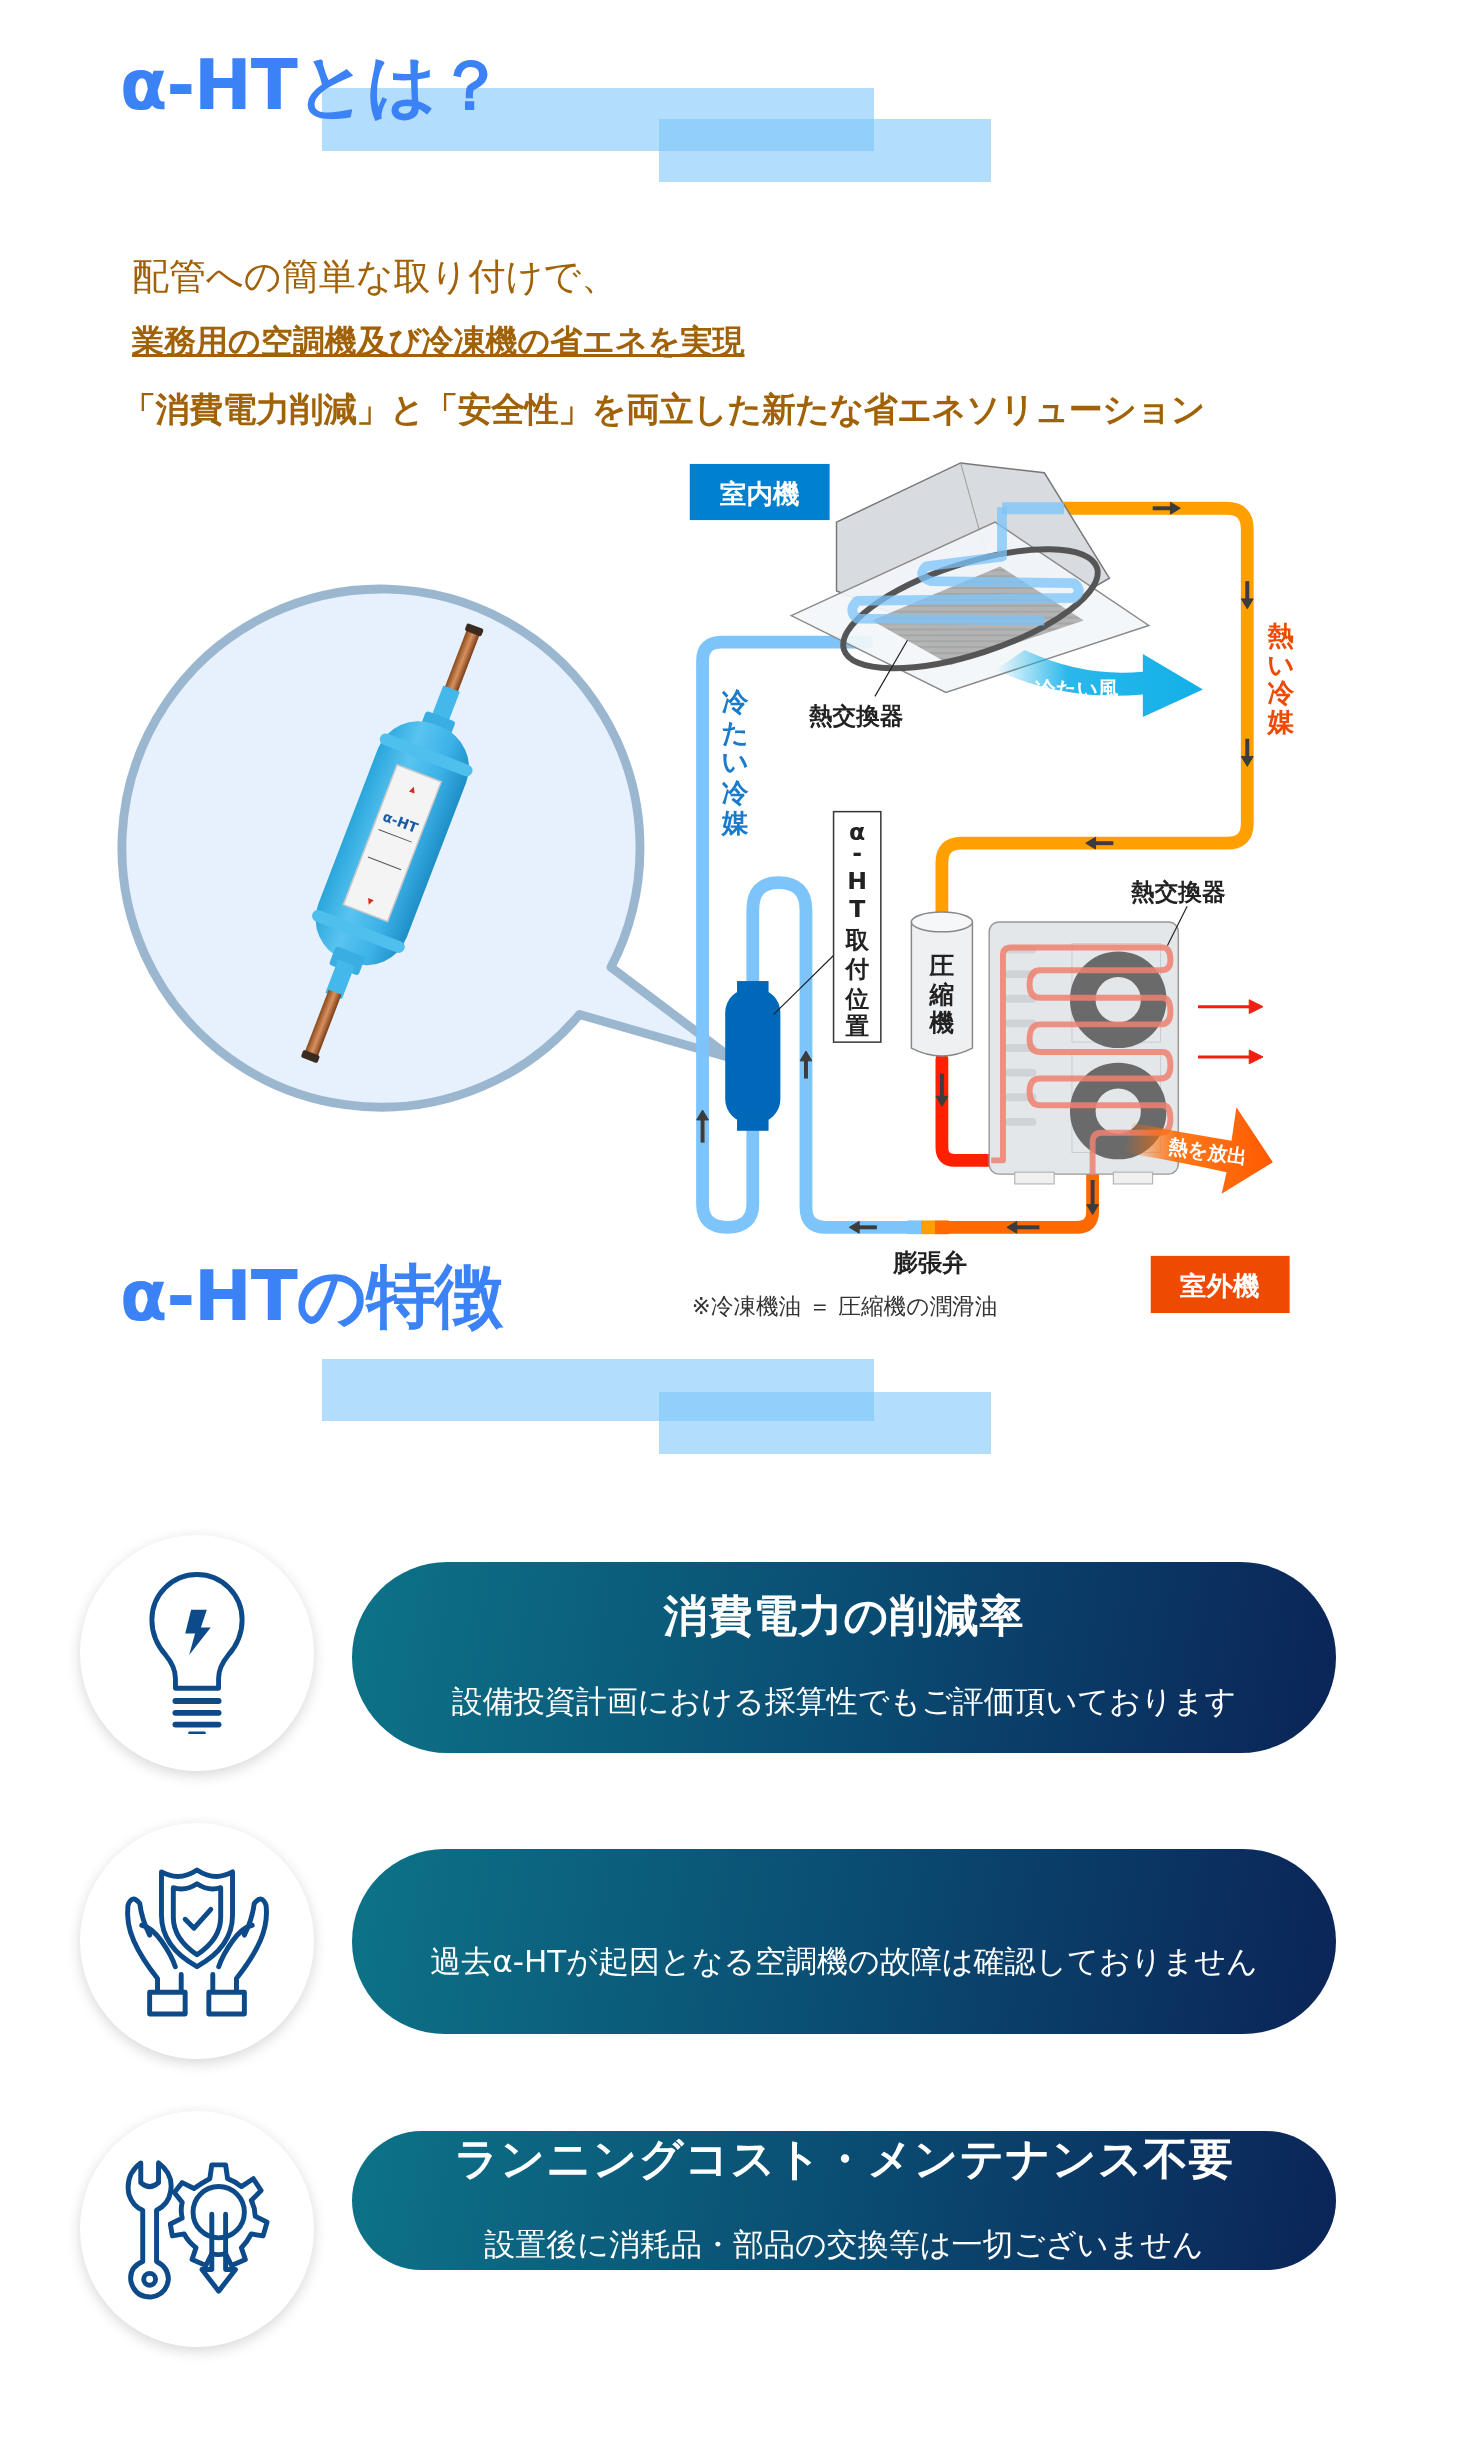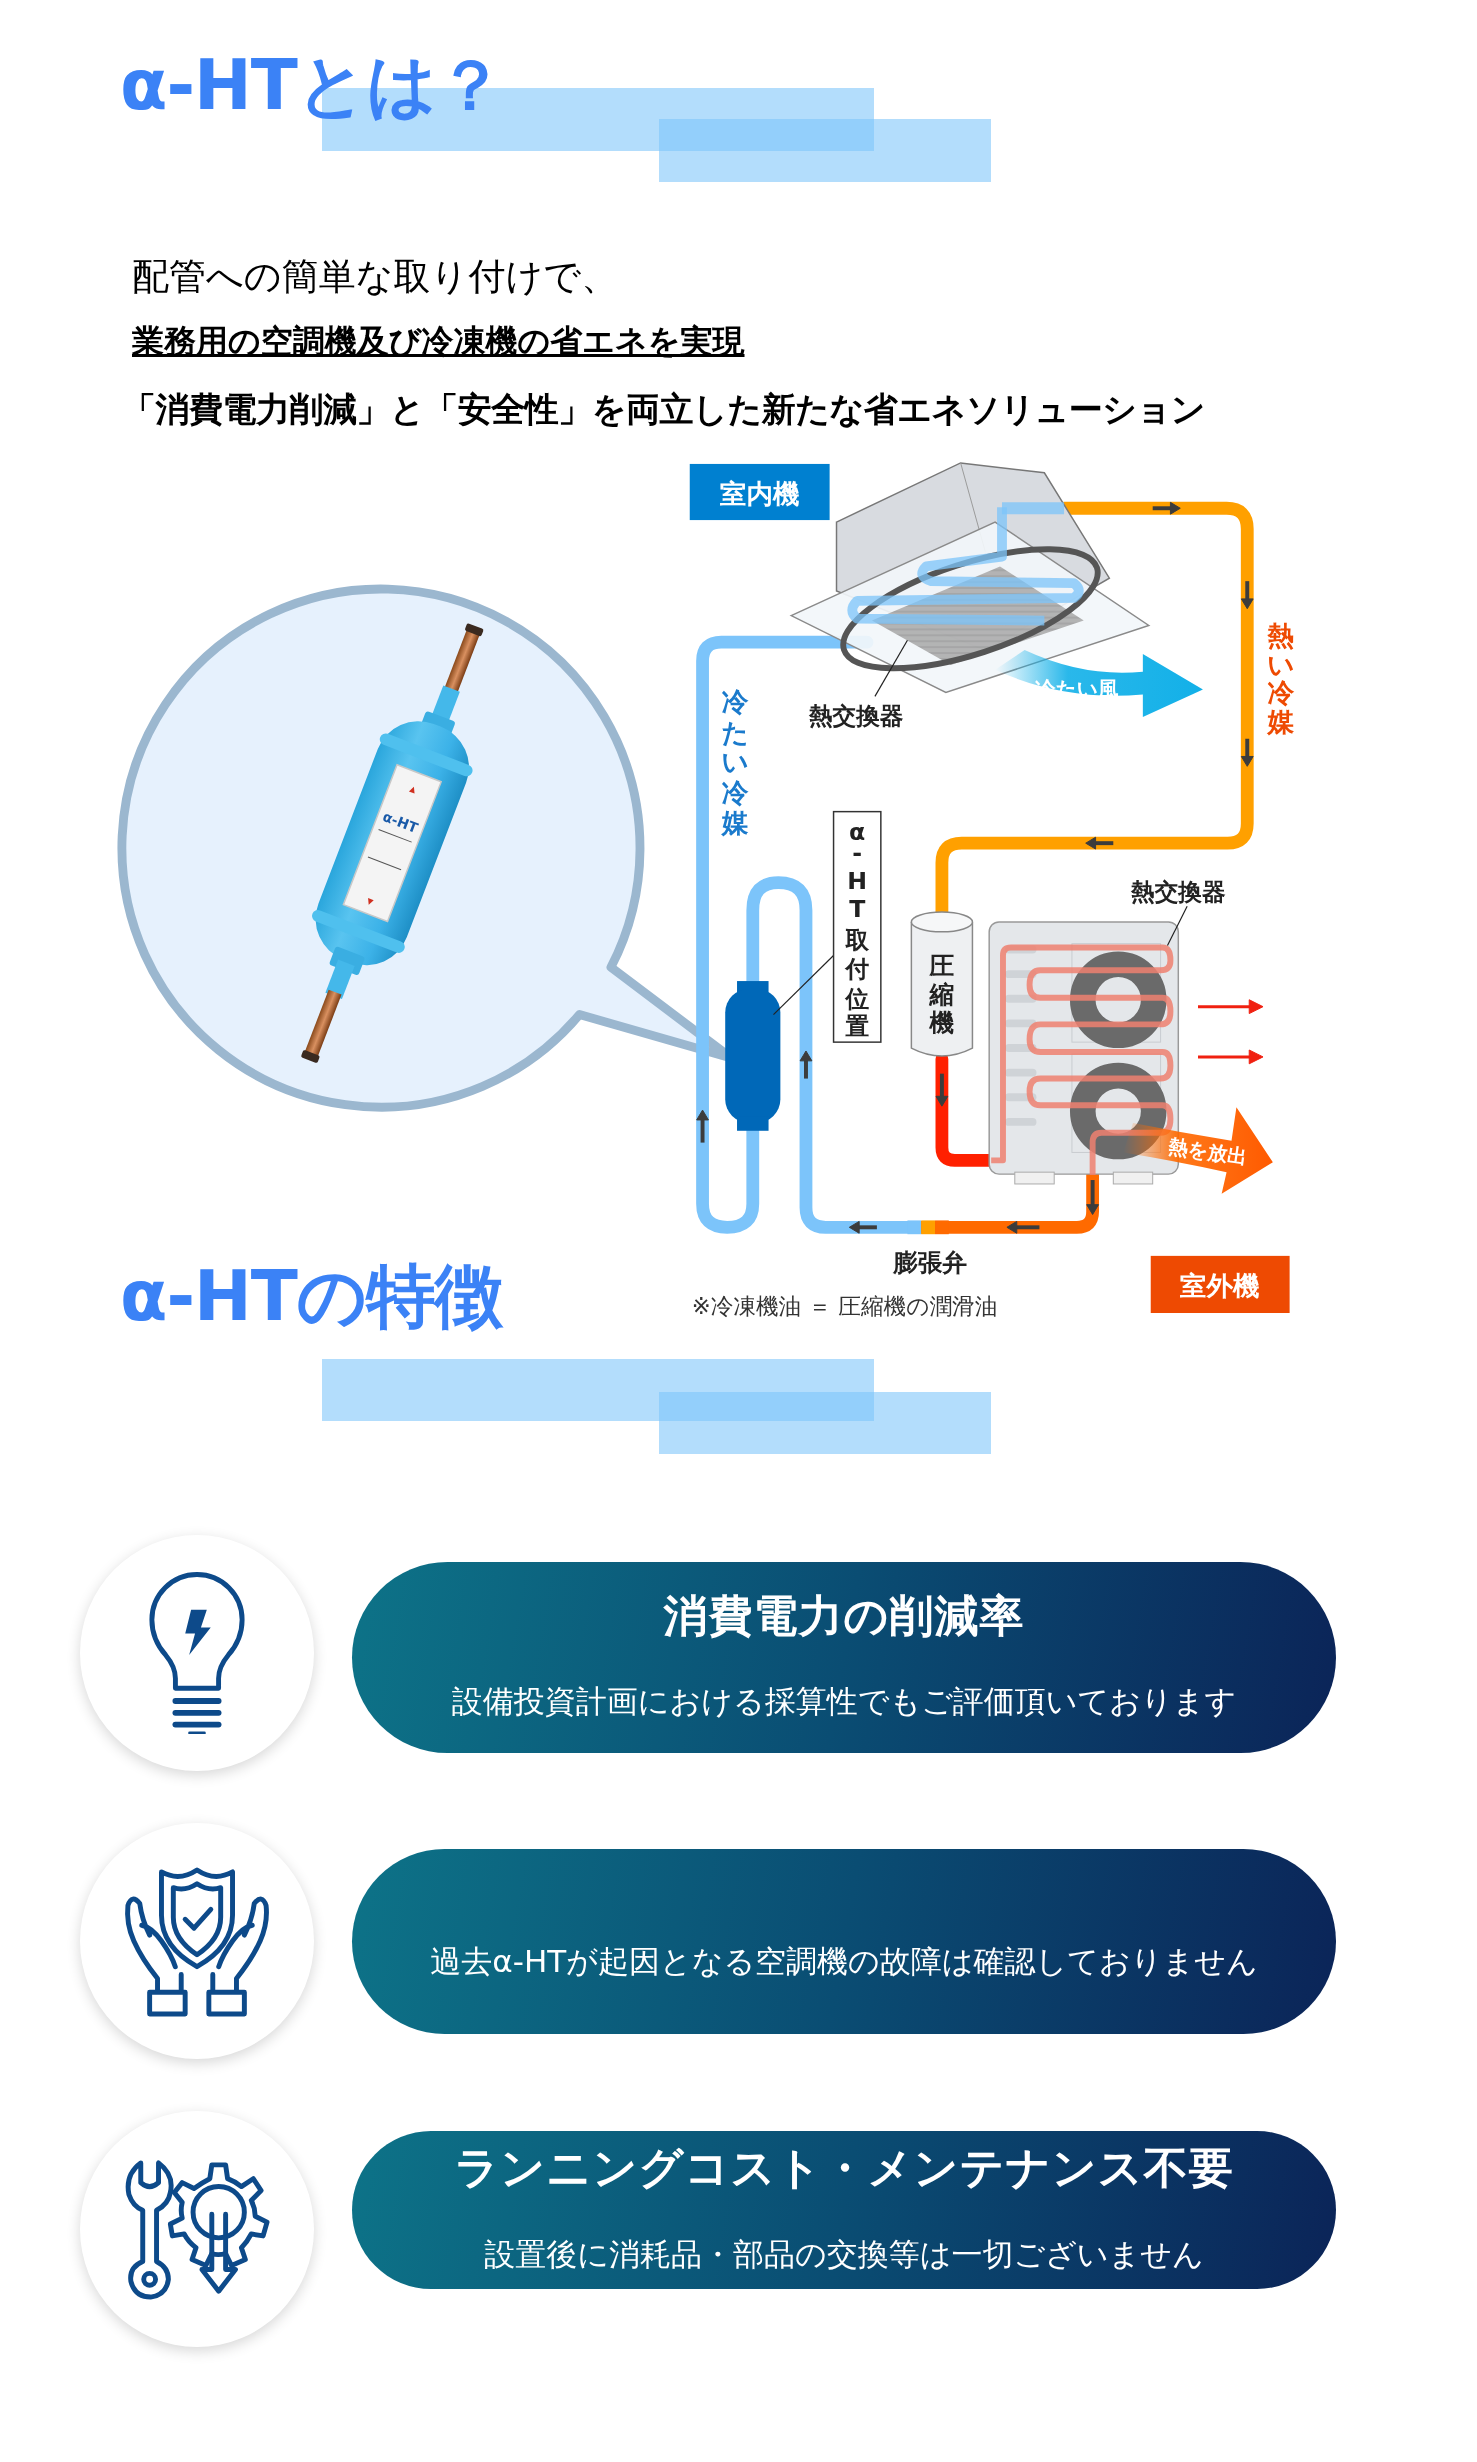--- a/index.html
+++ b/index.html
@@ -6,21 +6,21 @@
   html, body { width:1478px; height:2463px; background:#ffffff; overflow:hidden; }
   body { position:relative; font-family:"DejaVu Sans","Liberation Sans",sans-serif; }
 
   .hl-rect { position:absolute; background:rgba(124,196,250,0.58); }
   .section-title {
     position:absolute; left:120px; font-size:69px; font-weight:bold; color:#3b82f6;
     letter-spacing:-1px; line-height:1; white-space:nowrap; z-index:2;
     font-family:"DejaVu Sans","Liberation Sans",sans-serif;
   }
 
-  .lead { position:absolute; left:132px; color:#000000; white-space:nowrap; line-height:1; }
+  .lead { position:absolute; left:132px; color:#a16207; white-space:nowrap; line-height:1; }
   .lead-1 { top:258px; font-size:37px; font-weight:normal; }
   .lead-2 { top:325px; font-size:32px; font-weight:bold; letter-spacing:0px;text-decoration:underline; }
   .lead-3 { top:392px; left:122px; font-size:34px; font-weight:bold; letter-spacing:-0.5px; }
 
   #diagram { position:absolute; left:0; top:0; width:1478px; height:1379px; }
   .svgtext { font-family:"DejaVu Sans","Liberation Sans",sans-serif; }
 
   .feature-circle {
     position:absolute; width:234px; height:236px; border-radius:50%;
     background:#ffffff; box-shadow:0 3.9px 13.8px rgba(0,0,0,0.16);
@@ -300,18 +300,18 @@
     <svg width="148" height="148" viewBox="0 0 150 150">
       <g fill="none" stroke="#0d4a8a" stroke-width="5" stroke-linejoin="round" stroke-linecap="round">
         <path d="M 18 8 Q 2 20 6 40 Q 10 52 20 56 L 20 108 Q 6 114 8 128 Q 12 144 28 144 Q 44 142 46 126 Q 46 114 34 108 L 34 56 Q 46 50 48 38 Q 52 20 36 8 L 36 28 Q 27 36 18 28 Z"></path>
         <circle cx="27" cy="126" r="6"></circle>
         <path d="M 90 10 L 104 10 L 106 24 Q 114 27 120 32 L 132 24 L 140 36 L 130 46 Q 134 54 134 62 L 146 68 L 142 82 L 130 80 Q 126 88 120 94 L 124 106 L 110 112 L 104 100 Q 96 102 90 100 L 84 112 L 70 106 L 74 94 Q 66 88 62 80 L 50 82 L 48 70 L 60 64 Q 58 56 60 48 L 52 38 L 60 28 L 72 34 Q 80 28 88 24 Z"></path>
         <circle cx="97" cy="58" r="26"></circle>
         <path d="M 90 60 L 90 116 L 80 116 L 97 138 L 114 116 L 104 116 L 104 60"></path>
       </g>
     </svg>
   </div>
-  <div class="feature-pill" style="top:2131px;height:158px;">
+  <div class="feature-pill" style="top:2131px;height:139px;">
     <div class="feature-title">ランニングコスト・メンテナンス不要</div>
     <div class="feature-sub">設置後に消耗品・部品の交換等は一切ございません</div>
   </div>
 </div>
 
 
 </body></html>

